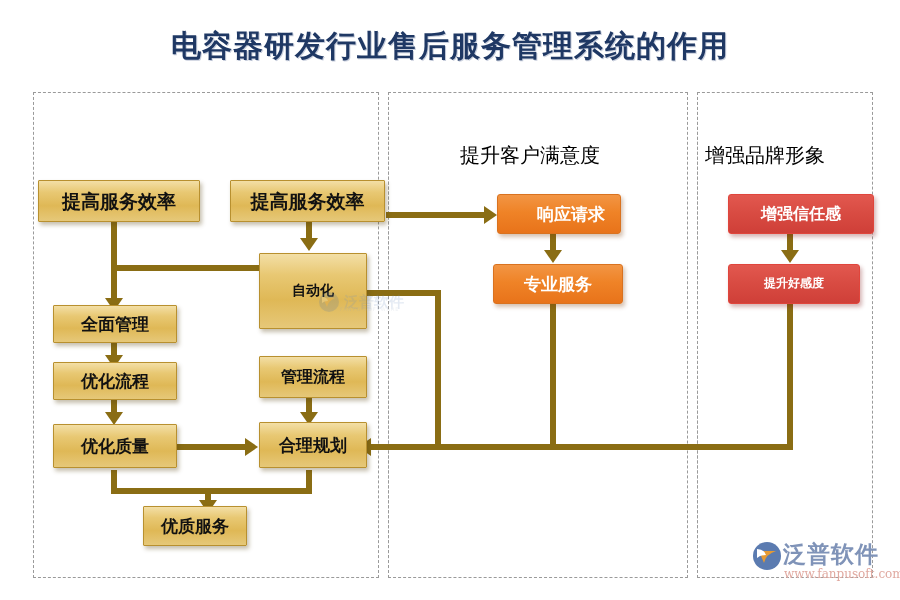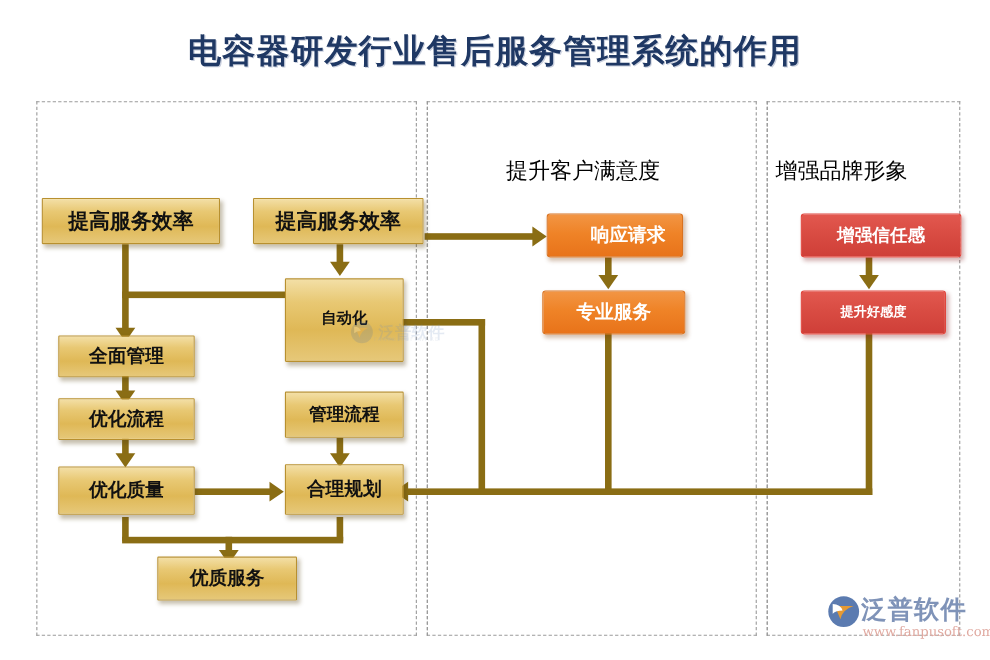--- a/index.html
+++ b/index.html
@@ -173,21 +173,21 @@
   </div>
 
   <div class="box gold" style="left:53px;top:424px;width:124px;height:44px;font-size:17px;">
     <span>优化质量</span>
   </div>
 
   <div class="box gold" style="left:259px;top:422px;width:108px;height:46px;font-size:17px;">
     <span>合理规划</span>
   </div>
 
-  <div class="box gold" style="left:143px;top:506px;width:127px;height:40px;font-size:17px;">
+  <div class="box gold" style="left:143px;top:506px;width:104px;height:40px;font-size:17px;">
     <span>优质服务</span>
   </div>
 
   <div class="box orange" style="left:497px;top:194px;width:124px;height:40px;font-size:17px;padding-left:24px;">
     <span>响应请求</span>
   </div>
 
   <div class="box orange" style="left:493px;top:264px;width:130px;height:40px;font-size:17px;">
     <span>专业服务</span>
   </div>

